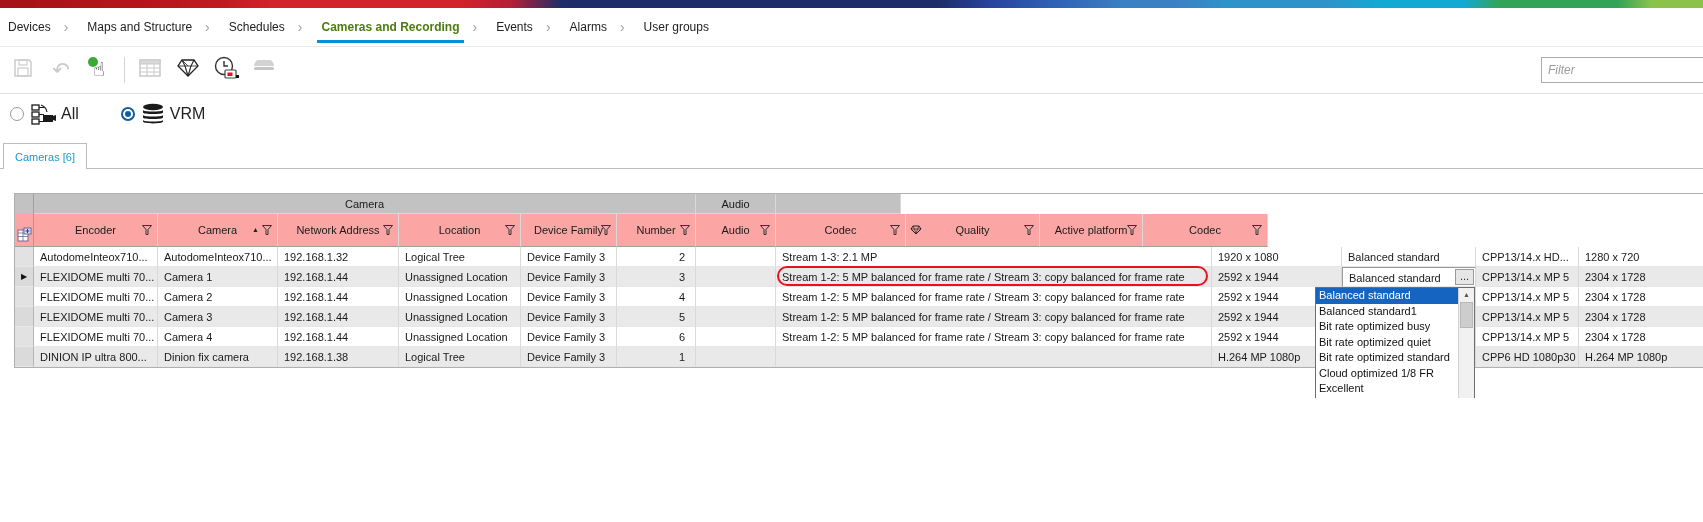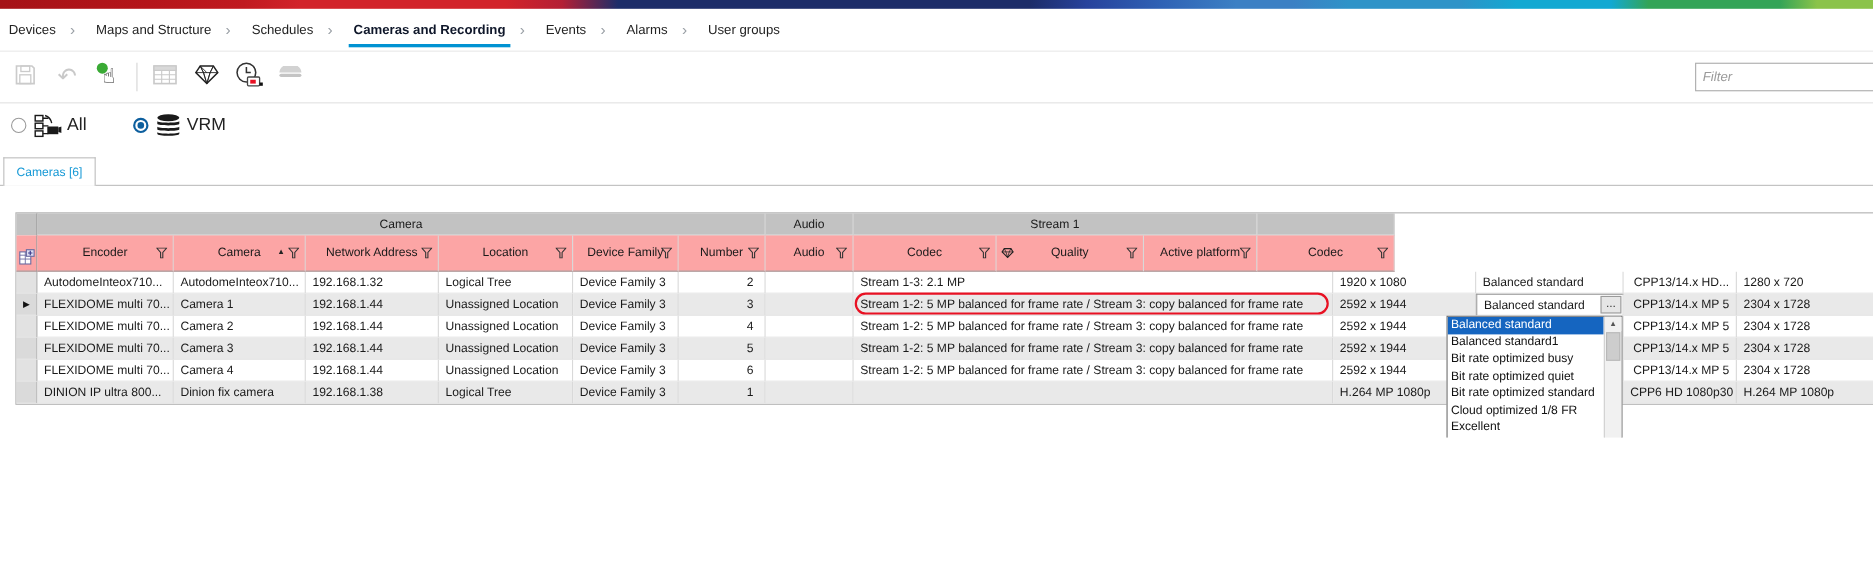--- a/index.html
+++ b/index.html
@@ -10,21 +10,21 @@
   .strip{position:absolute;left:0;top:0;width:1703px;height:8px;
     background:linear-gradient(to right,
       #a51217 0%,#b5151a 8%,#c01a20 13%,#d2232a 16%,#d2232a 27%,#b41f35 30%,
       #1d2d69 33%,#1d2d69 55%,#27429c 58%,#2f62b5 62%,#3c80c4 66%,#3c80c4 69%,
       #2e93c8 72%,#2e93c8 78%,#12a9d2 81%,#12a9d2 86%,#33a457 88%,#33a457 95%,#8bc34a 97%,#8bc34a 100%);}
 
   
   .nav{position:absolute;left:0;top:8px;width:100%;height:39px;border-bottom:1px solid #e8e8e8;
        display:flex;align-items:center;padding-left:8px;box-sizing:border-box;font-size:12px;color:#222;}
   .nav-item{position:relative;cursor:pointer;white-space:nowrap;}
-  .nav-item.active{color:#0f172a;font-weight:bold;}
+  .nav-item.active{color:#4d7c0f;font-weight:bold;}
   .nav-item.active::after{content:"";position:absolute;left:-4px;right:-4px;bottom:-9px;height:3px;background:#0092d2;}
   .nav-chev{color:#9aa0a6;margin:0 19px 0 13px;font-size:14px;line-height:12px;}
 
   
   .toolbar{position:absolute;left:0;top:47px;width:100%;height:47px;border-bottom:1px solid #e2e2e2;
            display:flex;align-items:center;padding-left:8px;box-sizing:border-box;}
   .tbtn{width:30px;height:30px;display:flex;align-items:center;justify-content:center;margin-right:8px;position:relative;}
   .tdivider{width:1px;height:26px;background:#d5d5d5;margin:0 10px 0 2px;}
   .glyph-undo{font-size:21px;color:#c9c9c9;line-height:20px;}
   .glyph-hand{font-size:19px;color:#222;line-height:18px;position:relative;z-index:1;}
@@ -46,21 +46,21 @@
   .tab{position:absolute;left:3px;top:143px;width:84px;height:26px;background:#fff;z-index:2;
        border:1px solid #bdbdbd;border-bottom:none;box-sizing:border-box;
        display:flex;align-items:center;justify-content:center;font-size:11px;color:#1699d6;cursor:pointer;}
 
   
   .tbl{position:absolute;left:14px;top:193px;width:1689px;border:1px solid #b0b0b0;box-sizing:content-box;background:#fff;font-size:11px;color:#1a1a1a;}
   .trow{display:flex;}
   .cell{box-sizing:border-box;overflow:hidden;white-space:nowrap;}
   .w0{width:19px;} .w1{width:124px;} .w2{width:120px;} .w3{width:121px;} .w4{width:122px;}
   .w5{width:96px;} .w6{width:79px;} .w7{width:80px;} .w8{width:436px;} .w9{width:130px;}
-  .w10{width:134px;} .w11{width:103px;text-align:right;} .w12{width:125px;}
+  .w10{width:134px;} .w11{width:103px;} .w12{width:125px;}
   .g1{width:662px;} .g2{width:80px;} .g3{width:436px;} .g4{width:367px;} .g5{width:125px;}
 
   .ghead .cell{height:20px;line-height:20px;background:#c2c2c2;border-right:1px solid #d8d8d8;border-bottom:1px solid #d8d8d8;text-align:center;}
   .chead .cell{height:33px;background:#fca5a5;border-right:1px solid #d8d8d8;border-bottom:1px solid #9f9f9f;position:relative;
                display:flex;align-items:center;justify-content:center;}
   .corner{border-right:1px solid #9f9f9f !important;}
   .ghead .corner{border-bottom:none !important;}
   .hlabel{pointer-events:none;}
   .funnel{position:absolute;right:5px;top:50%;margin-top:-5px;cursor:pointer;}
   .sortasc{font-size:7px;color:#222;position:absolute;right:18px;top:50%;margin-top:-4px;}
@@ -206,21 +206,20 @@
 
   <div class="tabline"></div>
   <div class="tab">Cameras [6]</div>
 
   <div class="tbl">
 
     <div class="trow ghead">
       <div class="cell w0 corner"></div>
       <div class="cell g1">Camera</div>
       <div class="cell g2">Audio</div>
-      <div class="cell g4">Stream 1</div>
       <div class="cell g5"></div>
     </div>
 
     <div class="trow chead">
       <div class="cell w0 corner">
         <span class="corner-icon">
           <svg width="15" height="15" viewBox="0 0 15 15">
               <rect x="1" y="3" width="10" height="11" fill="#fff" stroke="#6a6aa0" stroke-width="1"></rect>
               <path d="M1 6 H11 M1 9.5 H11 M6 3 V14" stroke="#6a6aa0" stroke-width="0.8"></path>
               <rect x="7" y="1" width="7" height="6" fill="#dcdcf2" stroke="#6a6aa0" stroke-width="1"></rect>

